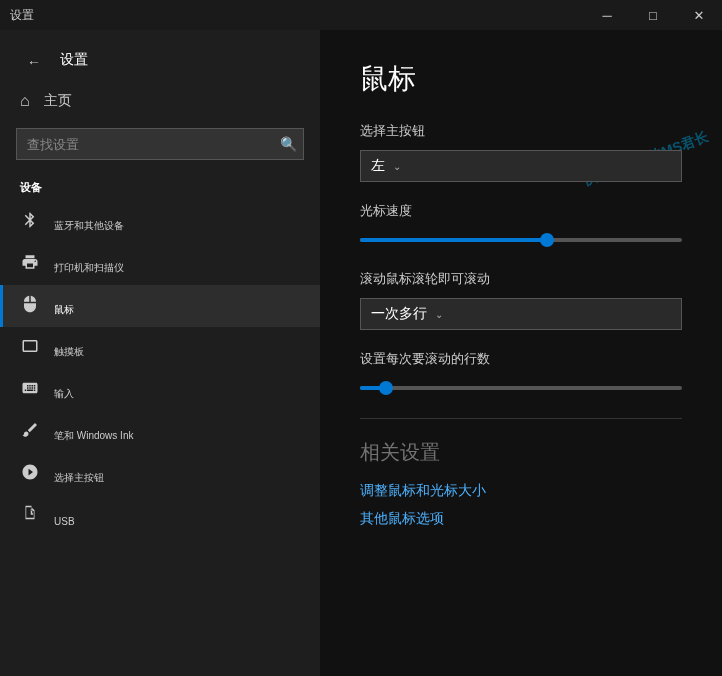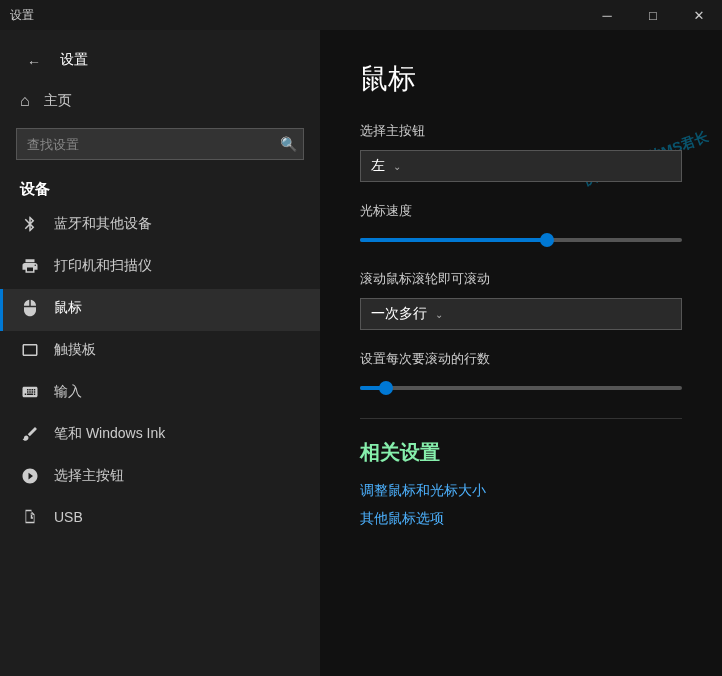--- a/index.html
+++ b/index.html
@@ -122,33 +122,33 @@
       right: 6px;
       top: 50%;
       transform: translateY(-50%);
       color: #888;
       font-size: 14px;
       cursor: pointer;
     }
 
     .section-label {
       padding: 12px 20px 6px 20px;
-      font-size: 15px;
+      font-size: 11px;
       font-weight: 600;
       color: #fff;
     }
 
     .nav-item {
       display: flex;
-      align-items: flex-start;
+      align-items: flex-end;
       padding: 10px 20px;
       gap: 14px;
       cursor: pointer;
       color: #ccc;
-      font-size: 14px;
+      font-size: 10px;
       position: relative;
     }
     .nav-item.active {
       background: #2d2d2d;
       color: #fff;
     }
     .nav-item.active::before {
       content: '';
       position: absolute;
       left: 0;
@@ -282,22 +282,22 @@
       left: 25px;
     }
     .toggle-label {
       margin-left: 10px;
       font-size: 14px;
       color: #ccc;
     }
 
     .related-settings-title {
       font-size: 20px;
-      font-weight: 700;
-      color: #86efac;
+      font-weight: 400;
+      color: #737373;
       margin-bottom: 16px;
     }
     .related-link {
       color: #4db2ff;
       font-size: 14px;
       cursor: pointer;
       display: block;
       margin-bottom: 10px;
       text-decoration: none;
     }

